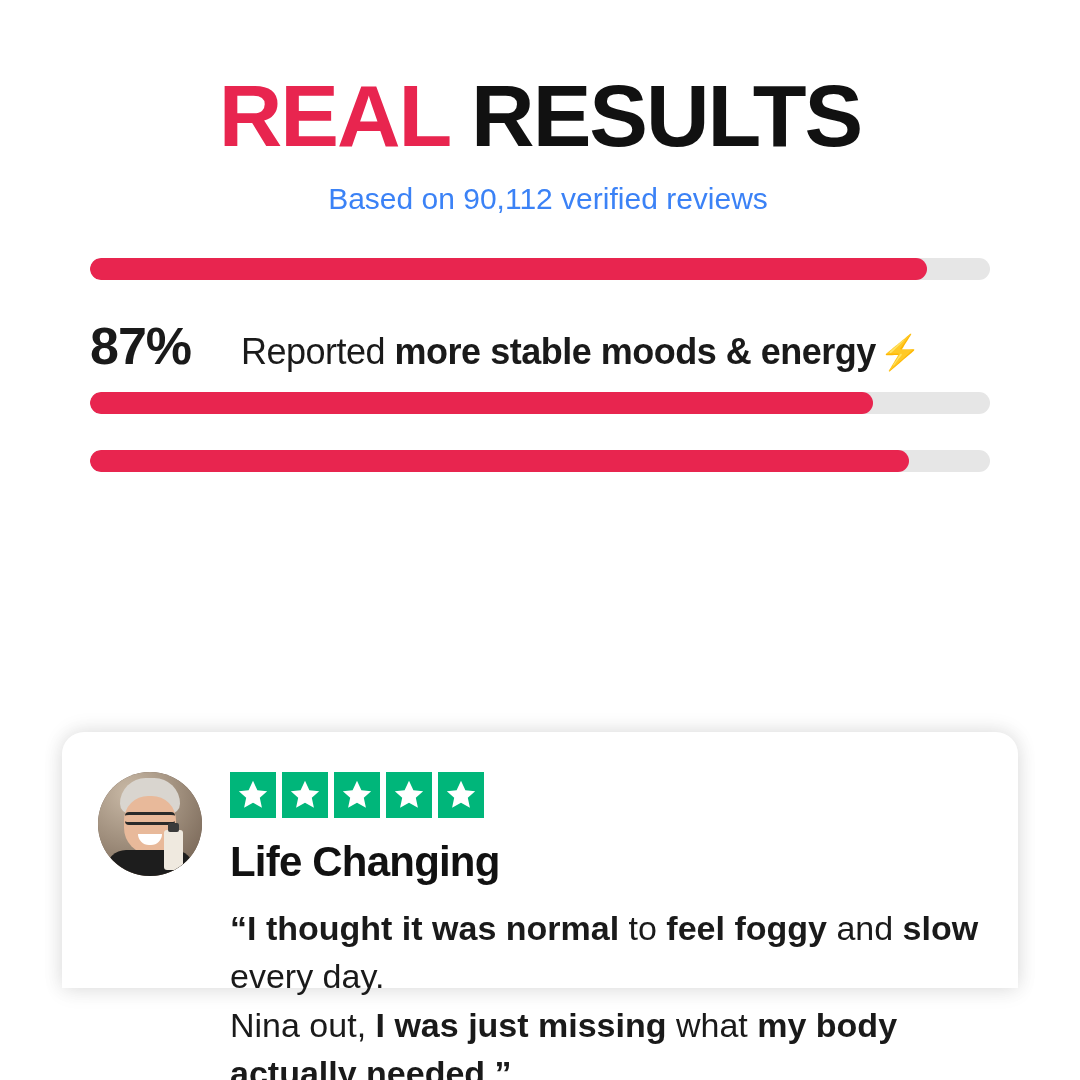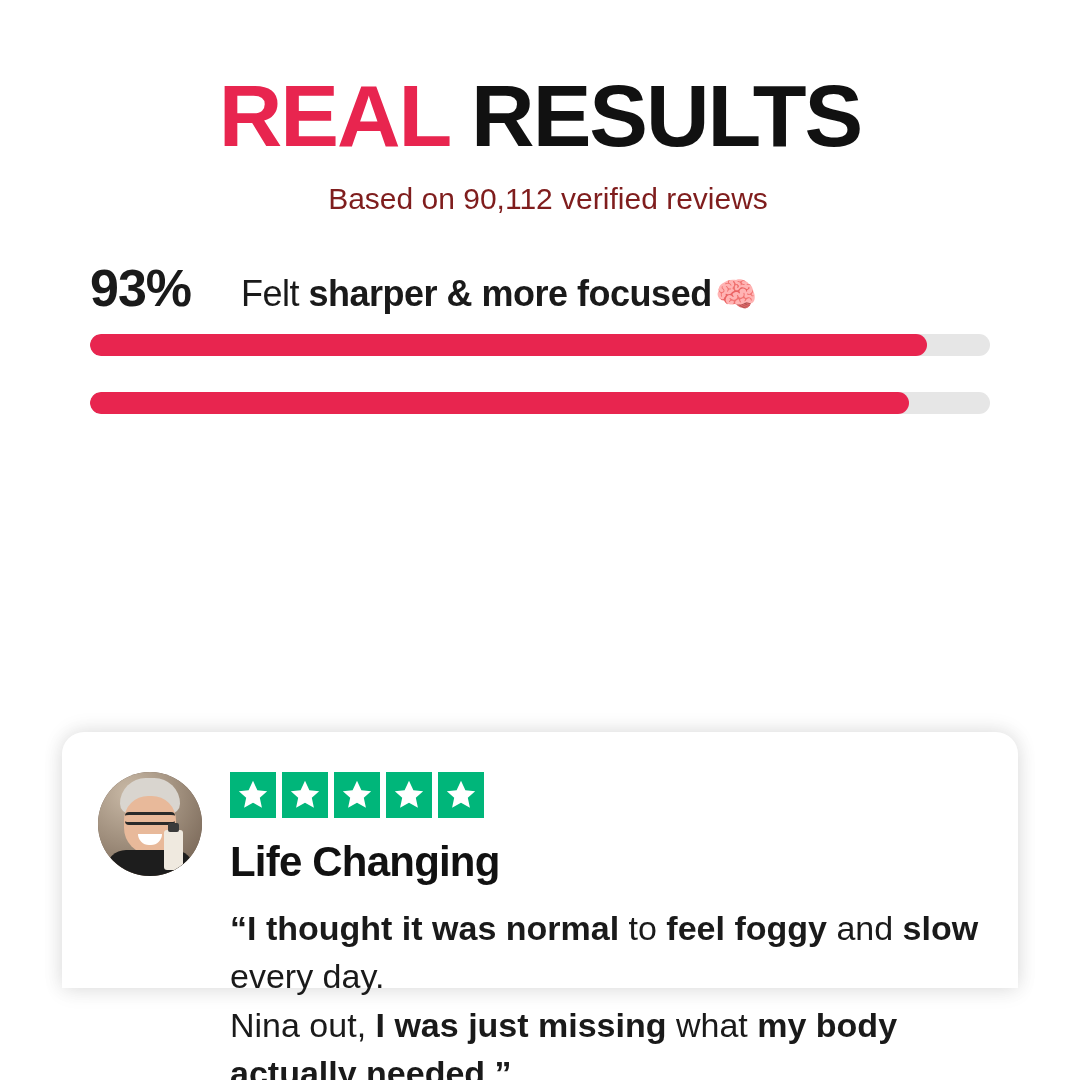--- a/index.html
+++ b/index.html
@@ -34,21 +34,21 @@
     line-height: 1.0;
     margin: 0;
     color: #111111;
   }
   .title .accent {
     color: #e8254f;
   }
   .subtitle {
     margin: 22px 0 0 16px;
     font-size: 30px;
-    color: #7f1d1d;
+    color: #3b82f6;
     font-weight: 400;
   }
 
   
   .stats {
     margin-top: 42px;
     padding: 0 90px;
   }
   .stat-row {
     margin-bottom: 36px;
@@ -241,29 +241,34 @@
 <div class="page">
 
   <div class="header">
     <h1 class="title"><span class="accent">REAL</span><span> RESULTS</span></h1>
     <p class="subtitle">Based on 90,112 verified reviews</p>
   </div>
 
   <div class="stats">
 
     <div class="stat-row">
-      <div class="stat-line">
-        <span class="stat-pct">93%</span>
-        <span class="stat-text"><span>Felt </span><b>sharper &amp; more focused</b><span class="stat-emoji">🧠</span></span>
-      </div>
       <div class="bar-track">
         <div class="bar-fill" style="width:93%"></div>
       </div>
     </div>
 
+    <div class="stat-row">
+      <div class="stat-line">
+        <span class="stat-pct">87%</span>
+        <span class="stat-text"><span>Reported </span><b>more stable moods &amp; energy</b><span class="stat-emoji">⚡</span></span>
+      </div>
+      <div class="bar-track">
+        <div class="bar-fill" style="width:87%"></div>
+      </div>
+    </div>
 
     <div class="stat-row">
       <div class="bar-track">
         <div class="bar-fill" style="width:91%"></div>
       </div>
     </div>
 
   </div>
 
   <div class="review-card">

